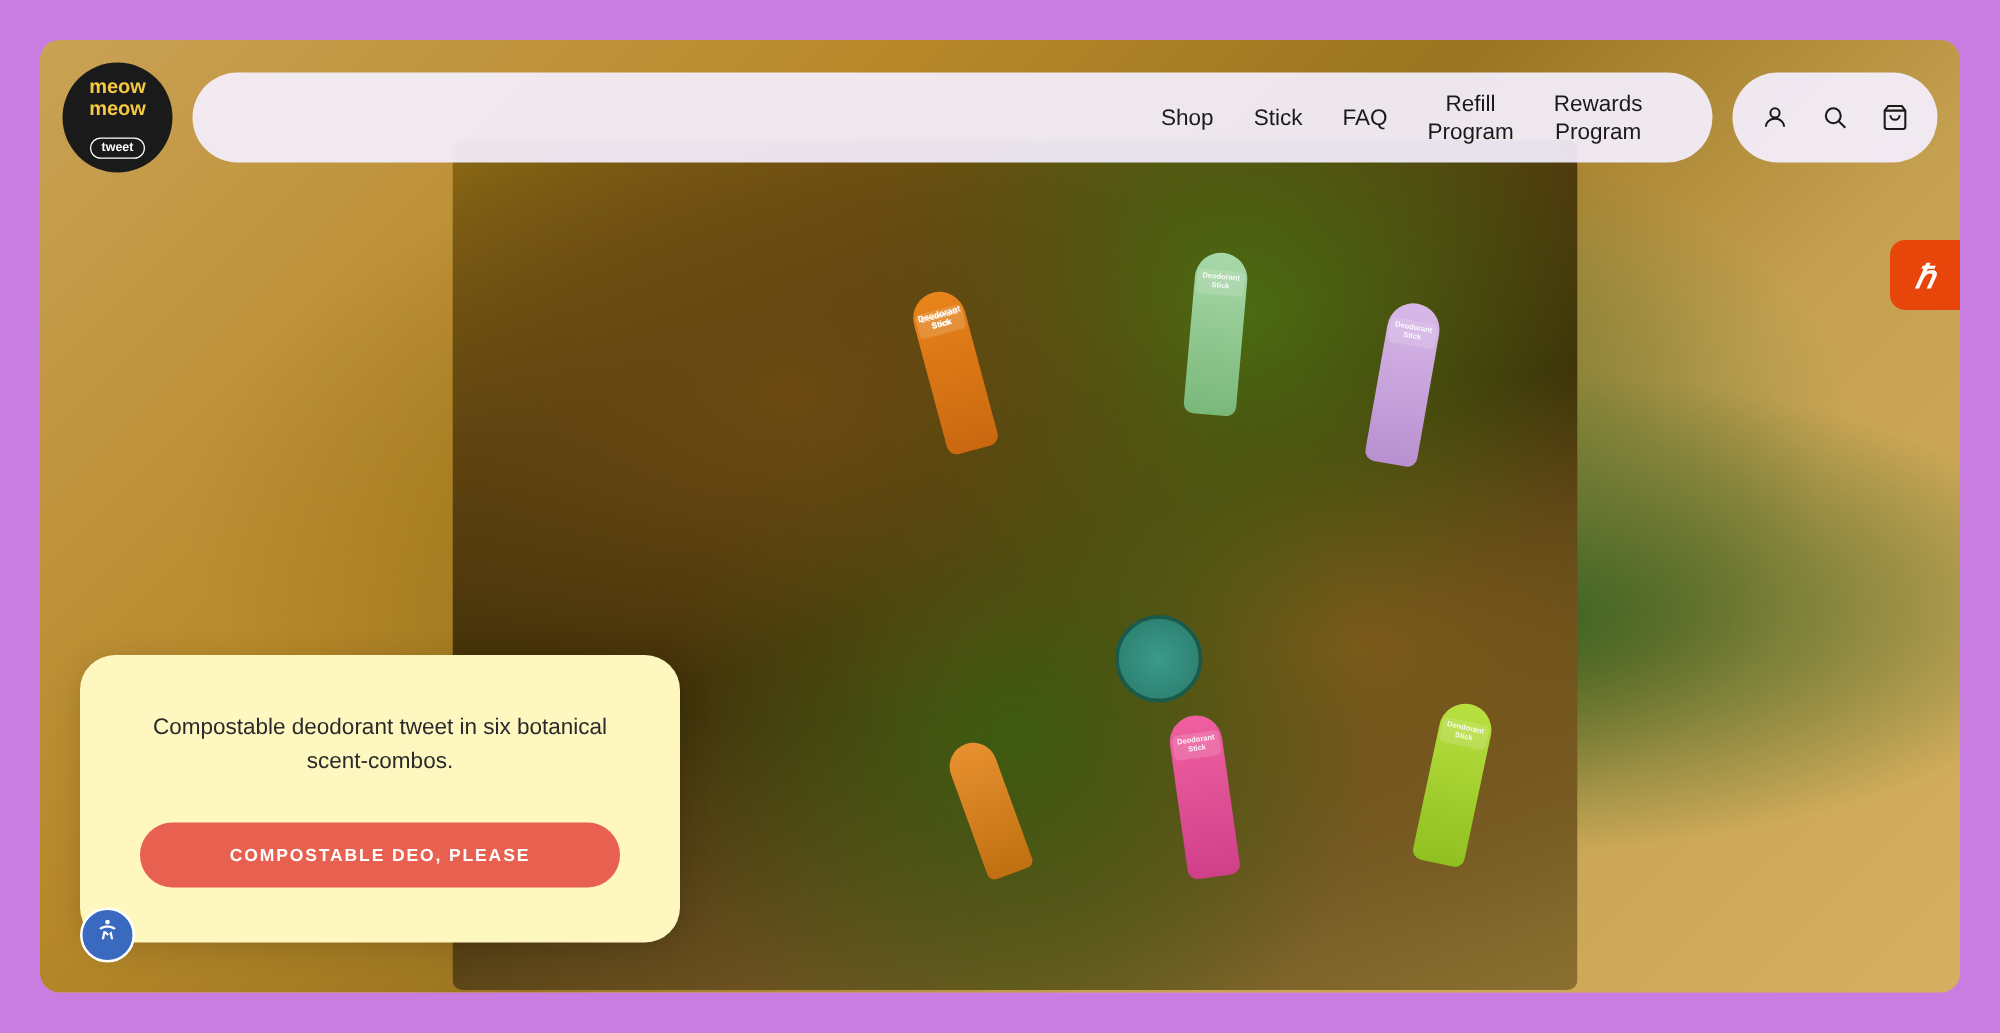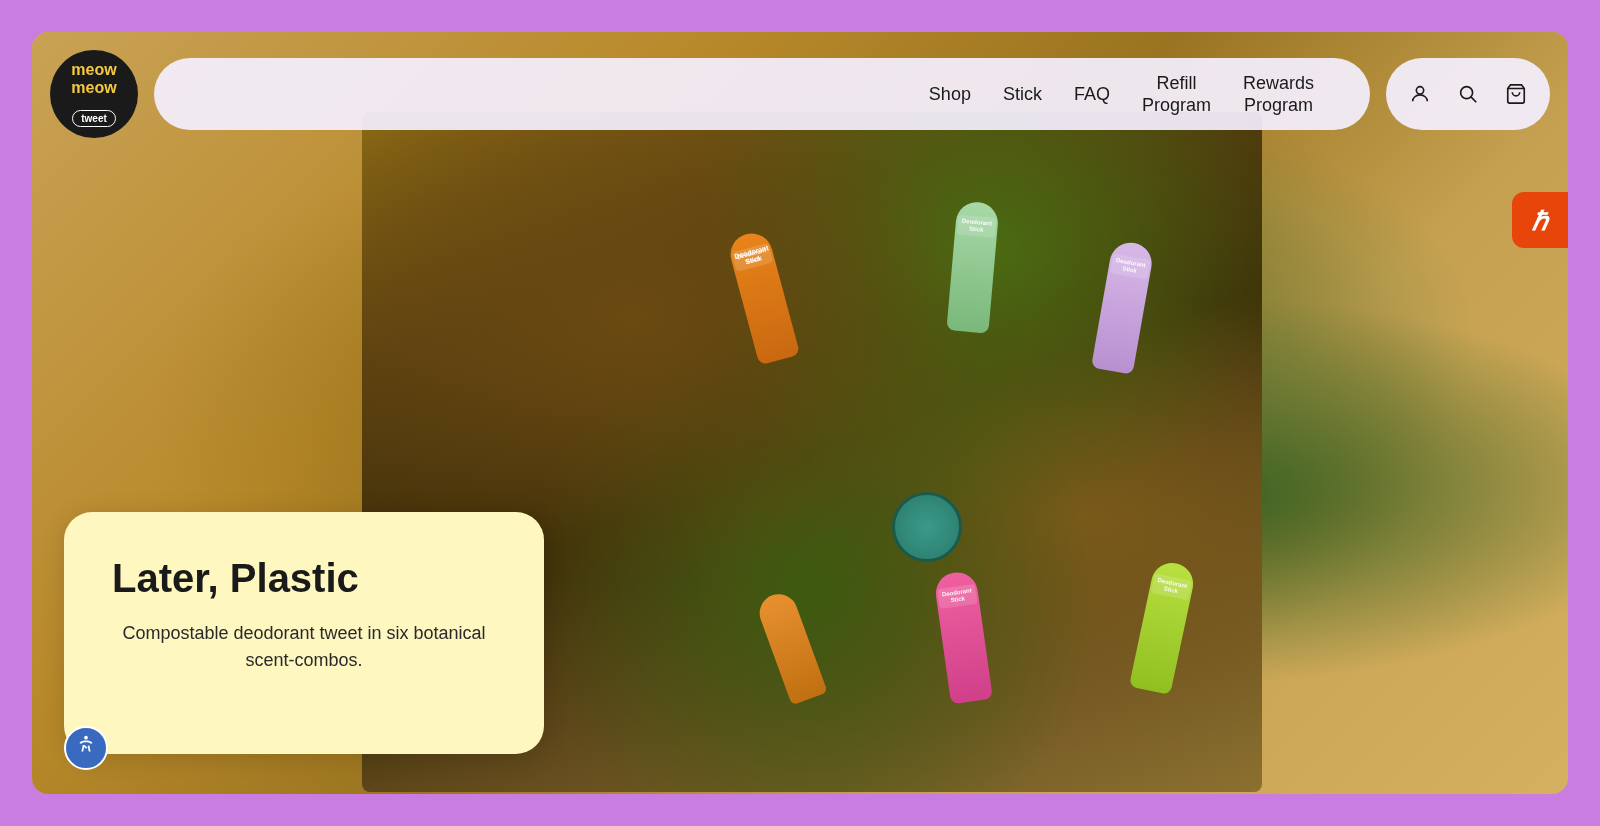--- a/index.html
+++ b/index.html
@@ -415,22 +415,22 @@
         </svg>
       </button>
     </div>
   </nav>
 
   <div class="honey-widget">
     <span class="honey-h">ℏ</span>
   </div>
 
   <div class="hero-card">
-    <h1 class="hero-title">Later, Plastic</h1>
     <p class="hero-subtitle">Compostable deodorant tweet in six botanical scent-combos.</p>
+    <button class="cta-button">COMPOSTABLE DEO, PLEASE</button>
   </div>
 
   <div class="a11y-btn">
     <span class="a11y-icon">
       <svg width="22" height="22" viewBox="0 0 24 24" fill="white">
         <circle cx="12" cy="4" r="2"></circle>
         <path d="M12 7c-4 0-7 1.5-7 3l2 .5c1-1 2.5-1.5 5-1.5s4 .5 5 1.5l2-.5c0-1.5-3-3-7-3z"></path>
         <path d="M8.5 12l-1.5 7h2l1-5 2 2 2-2 1 5h2l-1.5-7-2.5 2.5-2.5-2.5z"></path>
       </svg>
     </span>

